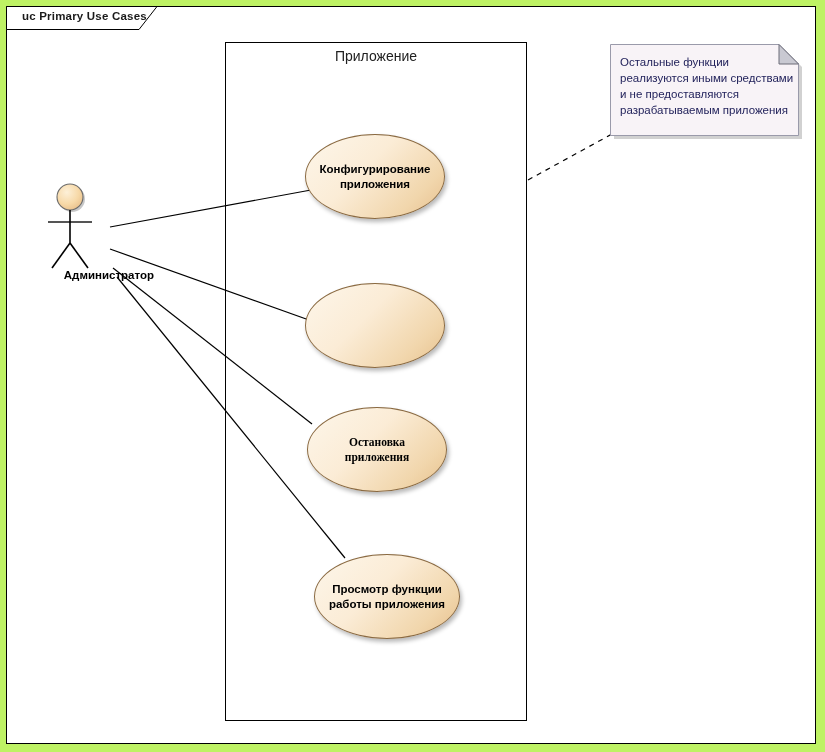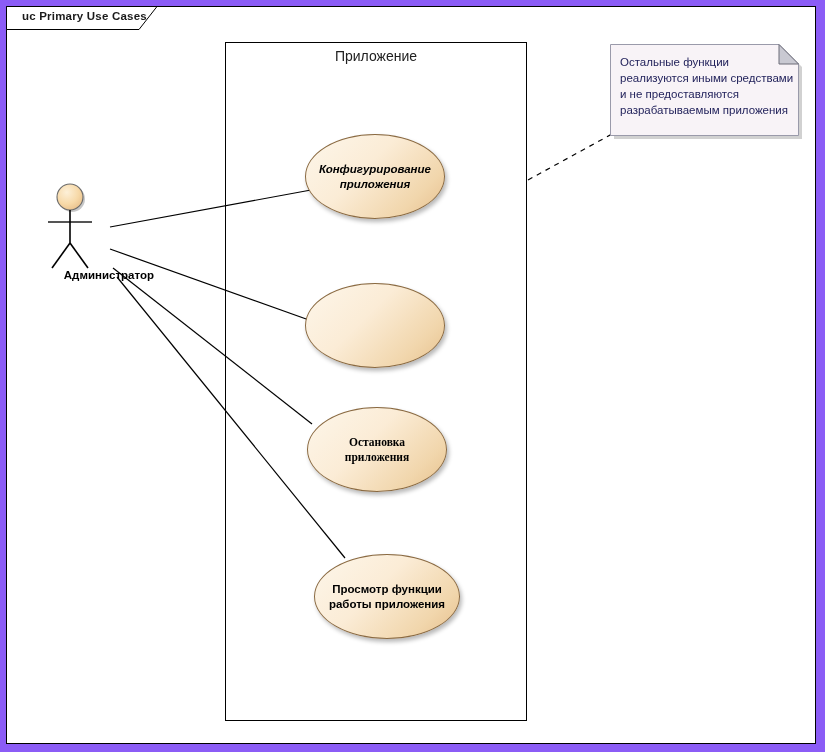--- a/index.html
+++ b/index.html
@@ -10,21 +10,21 @@
   body {
     width: 825px;
     height: 752px;
     font-family: "Liberation Sans", sans-serif;
     overflow: hidden;
   }
   #canvas {
     position: relative;
     width: 825px;
     height: 752px;
-    background: #8b5cf6;
+    background: #bef264;
   }
   
   .frame {
     position: absolute;
     left: 6px;
     top: 6px;
     width: 810px;
     height: 738px;
     border: 1px solid #000000;
     box-sizing: border-box;
@@ -193,21 +193,21 @@
       <line x1="18" y1="42" x2="62" y2="42" stroke="#555555" stroke-width="2.2"></line>
 
       <line x1="40" y1="30" x2="40" y2="63" stroke="#000000" stroke-width="1.6"></line>
 
       <line x1="40" y1="63" x2="22" y2="88" stroke="#000000" stroke-width="1.6"></line>
       <line x1="40" y1="63" x2="58" y2="88" stroke="#000000" stroke-width="1.6"></line>
     </svg>
     <div class="actor-label">Администратор</div>
   </div>
 
-  <div class="usecase" style="left:305px; top:134px; width:140px; height:85px;font-style:italic;">
+  <div class="usecase" style="left:305px; top:134px; width:140px; height:85px;">
     <div class="uc-shape"></div>
     <div class="uc-text">Конфигурирование
 приложения</div>
   </div>
 
   <div class="usecase" style="left:305px; top:283px; width:140px; height:85px;">
     <div class="uc-shape"></div>
   </div>
 
   <div class="usecase" style="left:307px; top:407px; width:140px; height:85px;font-family:Liberation Serif, serif;">

